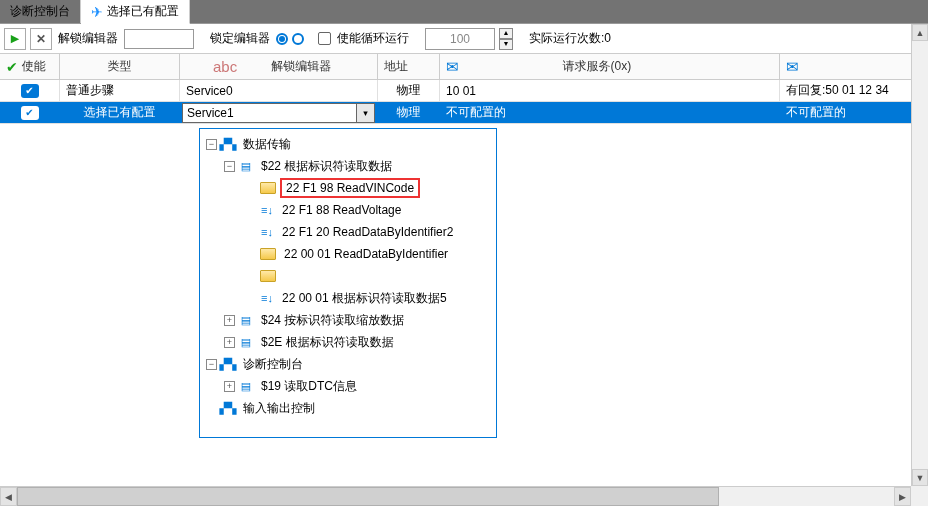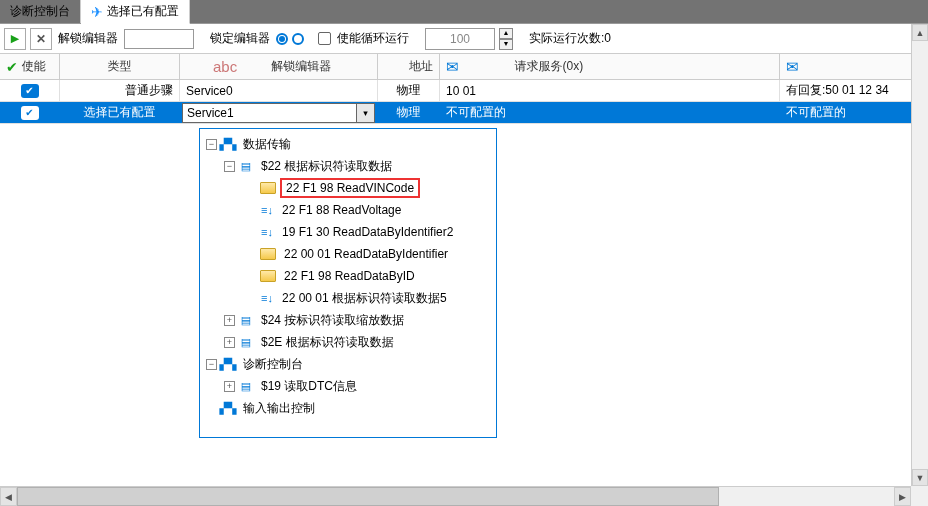--- a/index.html
+++ b/index.html
@@ -21,21 +21,21 @@
 .checkbox { width: 13px; height: 13px; border: 1px solid #666; border-radius: 2px; background: #fff; display: inline-block; }
 .num-input { width: 70px; height: 22px; border: 1px solid #999; text-align: center; color: #888; }
 .spinner { display: flex; flex-direction: column; width: 14px; }
 .spinner div { height: 11px; border: 1px solid #888; font-size: 7px; text-align: center; line-height: 8px; background: #f0f0f0; cursor: pointer; }
 
 .grid-header { display: flex; height: 26px; border-bottom: 1px solid #ccc; background: #fafafa; }
 .grid-header > div { border-right: 1px solid #ccc; display: flex; align-items: center; padding: 0 6px; gap: 4px; color: #333; }
 .col-enable { width: 60px; }
 .col-type { width: 120px; justify-content: center; }
 .col-service { width: 198px; }
-.col-addr { width: 62px; justify-content: flex-end; }
+.col-addr { width: 62px; justify-content: flex-start; }
 .col-req { width: 340px; }
 .col-resp { flex: 1; }
 .abc { color: #c77; font-size: 15px; margin-left: 27px; }
 .checkgreen { color: #19a119; font-size: 14px; }
 .env { color: #0078d7; font-size: 15px; }
 
 .grid-row { display: flex; height: 22px; border-bottom: 1px solid #e0e0e0; }
 .grid-row > div { border-right: 1px solid #e0e0e0; display: flex; align-items: center; padding: 0 6px; }
 .grid-row.sel { background: #0078d7; color: #fff; }
 .grid-row.sel > div { border-right-color: #0078d7; }
@@ -114,32 +114,32 @@
     </div>
   <div class="col-service">
       <span class="abc">abc</span>
       <span style="margin-left:30px">解锁编辑器</span>
     </div>
   <div class="col-addr">
       <span>地址</span>
     </div>
   <div class="col-req">
       <span class="env">✉</span>
-      <span style="margin-left:52px">请求服务(0x)</span>
+      <span style="margin-left:100px">请求服务(0x)</span>
     </div>
   <div class="col-resp">
       <span class="env">✉</span>
     </div>
 </div>
 
 <div class="grid-row">
   <div class="col-enable">
       <span class="chk">✔</span>
     </div>
-  <div class="col-type" style="justify-content:flex-end">
+  <div class="col-type" style="justify-content:flex-start">
       <span>普通步骤</span>
     </div>
   <div class="col-service">
       <span>Service0</span>
     </div>
   <div class="col-addr" style="justify-content:center">
       <span>物理</span>
     </div>
   <div class="col-req">
       <span>10 01</span>
@@ -190,29 +190,28 @@
     <div class="tnode hl" style="padding-left:54px">
         <span class="ticon item"></span>
         <span class="lbl">22 F1 98 ReadVINCode</span>
       </div>
     <div class="tnode" style="padding-left:54px">
         <span class="ticon arrow">≡↓</span>
         <span class="lbl">22 F1 88 ReadVoltage</span>
       </div>
     <div class="tnode" style="padding-left:54px">
         <span class="ticon arrow">≡↓</span>
-        <span class="lbl">19 F1 30 ReadDataByIdentifier2</span>
+        <span class="lbl">22 F1 20 ReadDataByIdentifier2</span>
       </div>
     <div class="tnode" style="padding-left:54px">
         <span class="ticon item"></span>
         <span class="lbl">22 00 01 ReadDataByIdentifier</span>
       </div>
     <div class="tnode" style="padding-left:54px">
         <span class="ticon item"></span>
-        <span class="lbl">22 F1 98 ReadDataByID</span>
       </div>
     <div class="tnode" style="padding-left:54px">
         <span class="ticon arrow">≡↓</span>
         <span class="lbl">22 00 01 根据标识符读取数据5</span>
       </div>
 
     <div class="tnode" style="padding-left:18px">
         <span class="expander">+</span>
         <span class="ticon folder">▤</span>
         <span class="lbl">$24 按标识符读取缩放数据</span>

